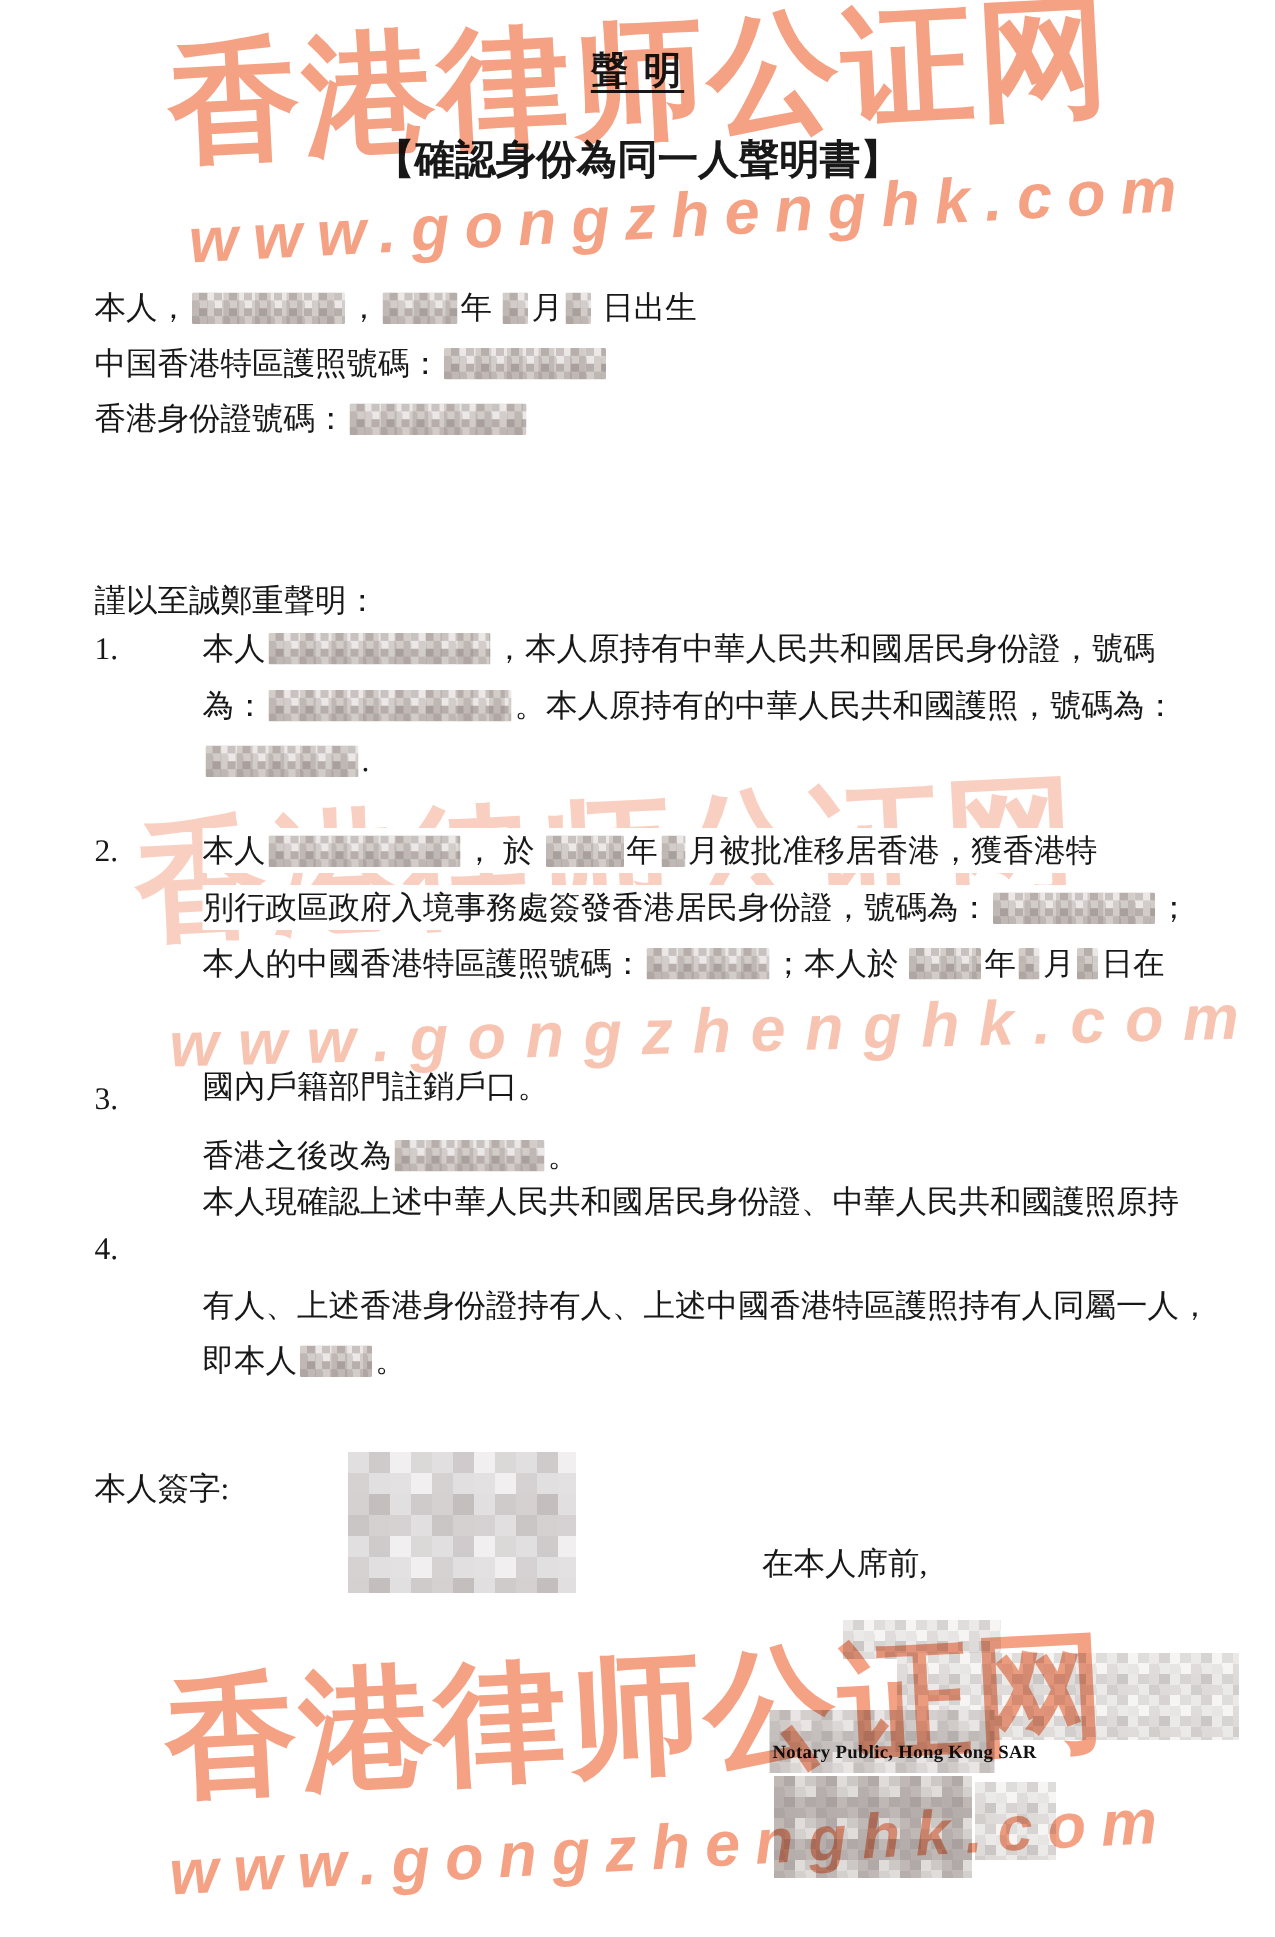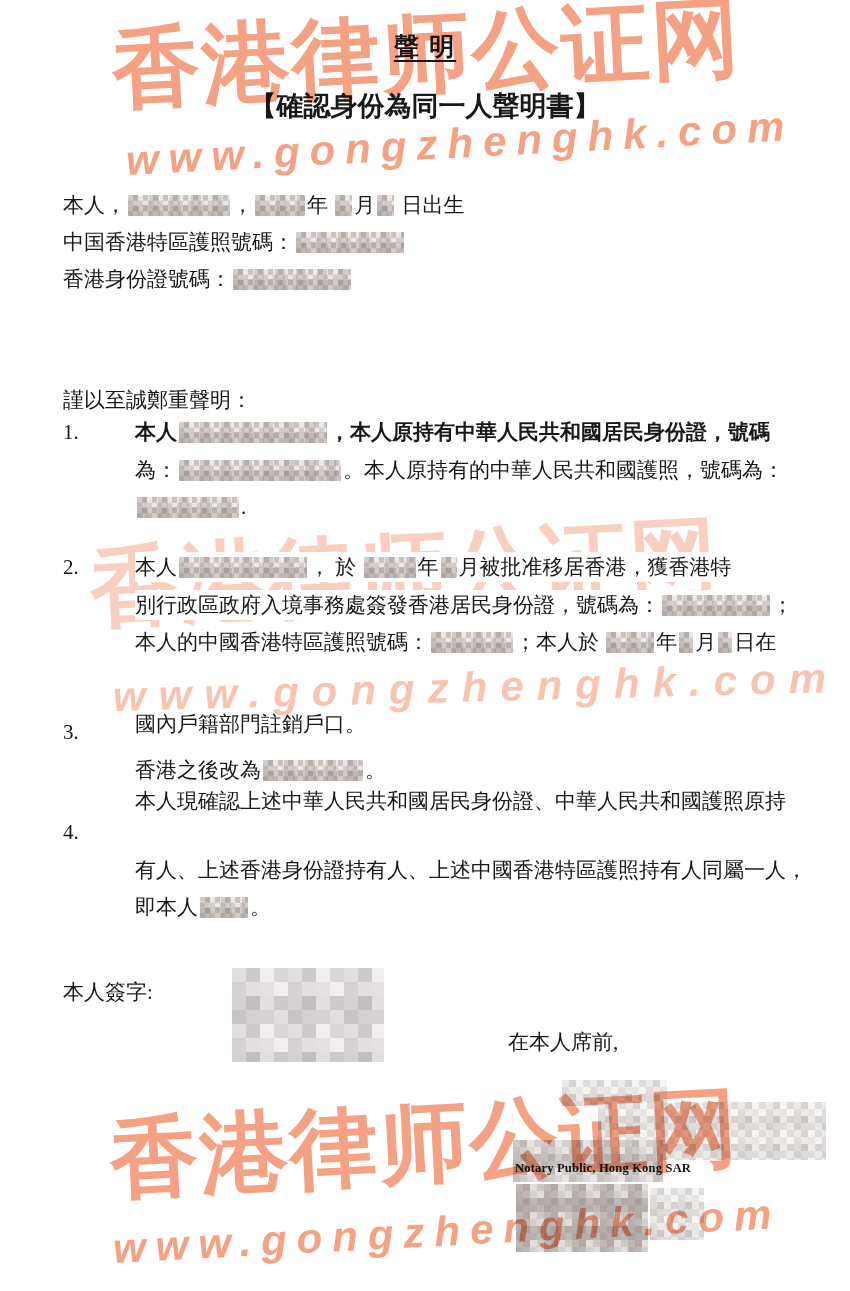--- a/index.html
+++ b/index.html
@@ -74,21 +74,21 @@
   <div class="doc-title"><span class="u">聲 明</span></div>
   <div class="doc-subtitle">【確認身份為同一人聲明書】</div>
 
   <div class="t" style="left:63px; top:190px;">本人，<span class="rd" style="width: 102px;"></span>，<span class="rd" style="width: 50px;"></span>年 <span class="rd" style="width: 17px;"></span>月<span class="rd" style="width: 17px;"></span> 日出生</div>
   <div class="t" style="left:63px; top:227px;">中国香港特區護照號碼：<span class="rd" style="width: 108px;"></span></div>
   <div class="t" style="left:63px; top:264px;">香港身份證號碼：<span class="rd" style="width: 118px;"></span></div>
 
   <div class="t" style="left:63px; top:357px;margin-top:28px;">謹以至誠鄭重聲明：</div>
 
   <div class="t num" style="left:63px; top:417px;">1.</div>
-  <div class="t" style="left:135px; top:417px;font-weight:bold;">本人<span class="rd" style="width: 148px;"></span>，本人原持有中華人民共和國居民身份證，號碼</div>
+  <div class="t" style="left:135px; top:417px;">本人<span class="rd" style="width: 148px;"></span>，本人原持有中華人民共和國居民身份證，號碼</div>
   <div class="t" style="left:135px; top:455px;">為：<span class="rd" style="width: 162px;"></span>。本人原持有的中華人民共和國護照，號碼為：</div>
   <div class="t" style="left:135px; top:492px;"><span class="rd" style="width: 102px;"></span>.</div>
 
   <div class="t num" style="left:63px; top:552px;">2.</div>
   <div class="t bgw" style="left:135px; top:590px;">別行政區政府入境事務處簽發香港居民身份證，號碼為：<span class="rd" style="width: 108px;"></span>；</div>
   <div class="t bgw" style="left:135px; top:552px;">本人<span class="rd" style="width: 128px;"></span>， 於 <span class="rd" style="width: 52px;"></span>年<span class="rd" style="width: 16px;"></span>月被批准移居香港，獲香港特</div>
   <div class="t bgw" style="left:135px; top:627px;">本人的中國香港特區護照號碼：<span class="rd" style="width: 82px;"></span>；本人於 <span class="rd" style="width: 48px;"></span>年<span class="rd" style="width: 14px;"></span>月<span class="rd" style="width: 14px;"></span>日在</div>
   <div class="t bgw" style="left:135px; top:665px;margin-top:44px;">國內戶籍部門註銷戶口。</div>
 
   <div class="t num" style="left:63px; top:717px;">3.</div>

